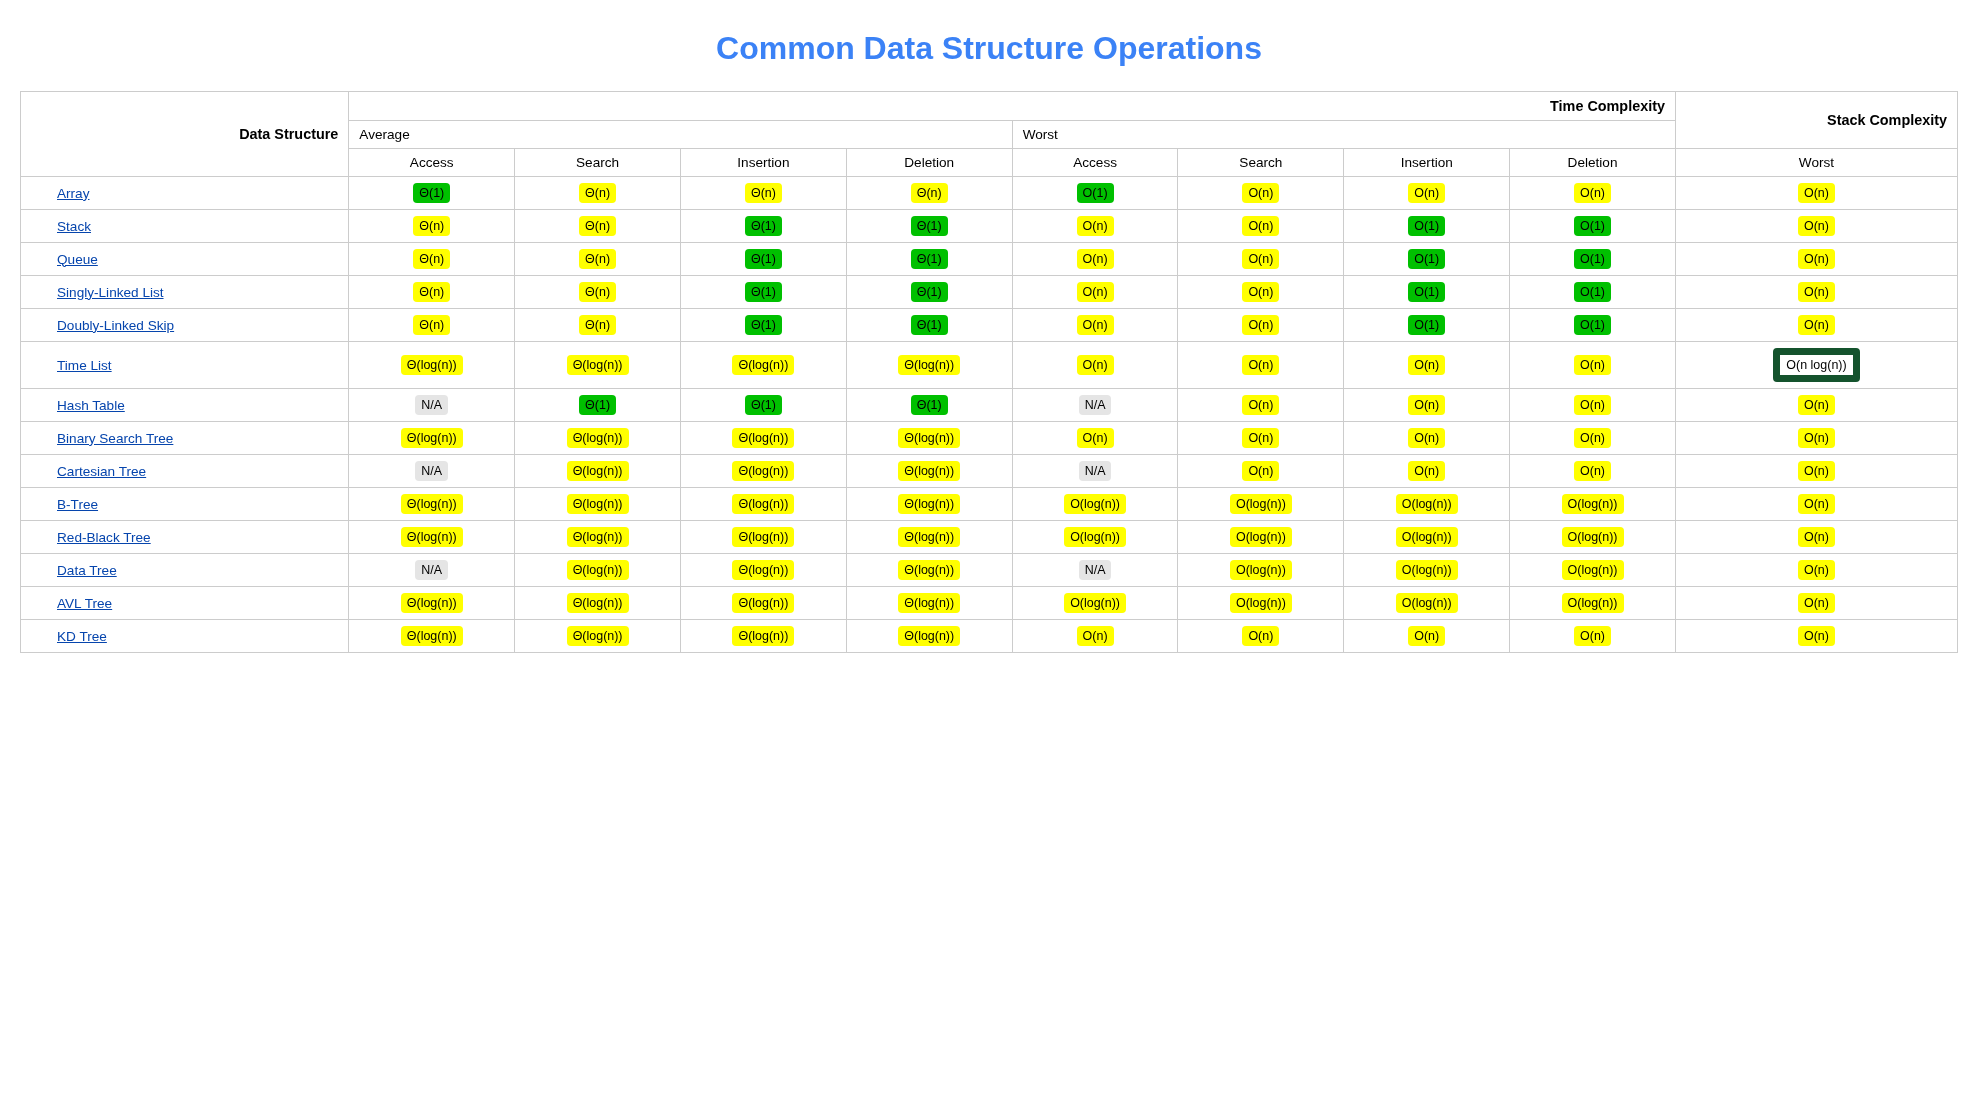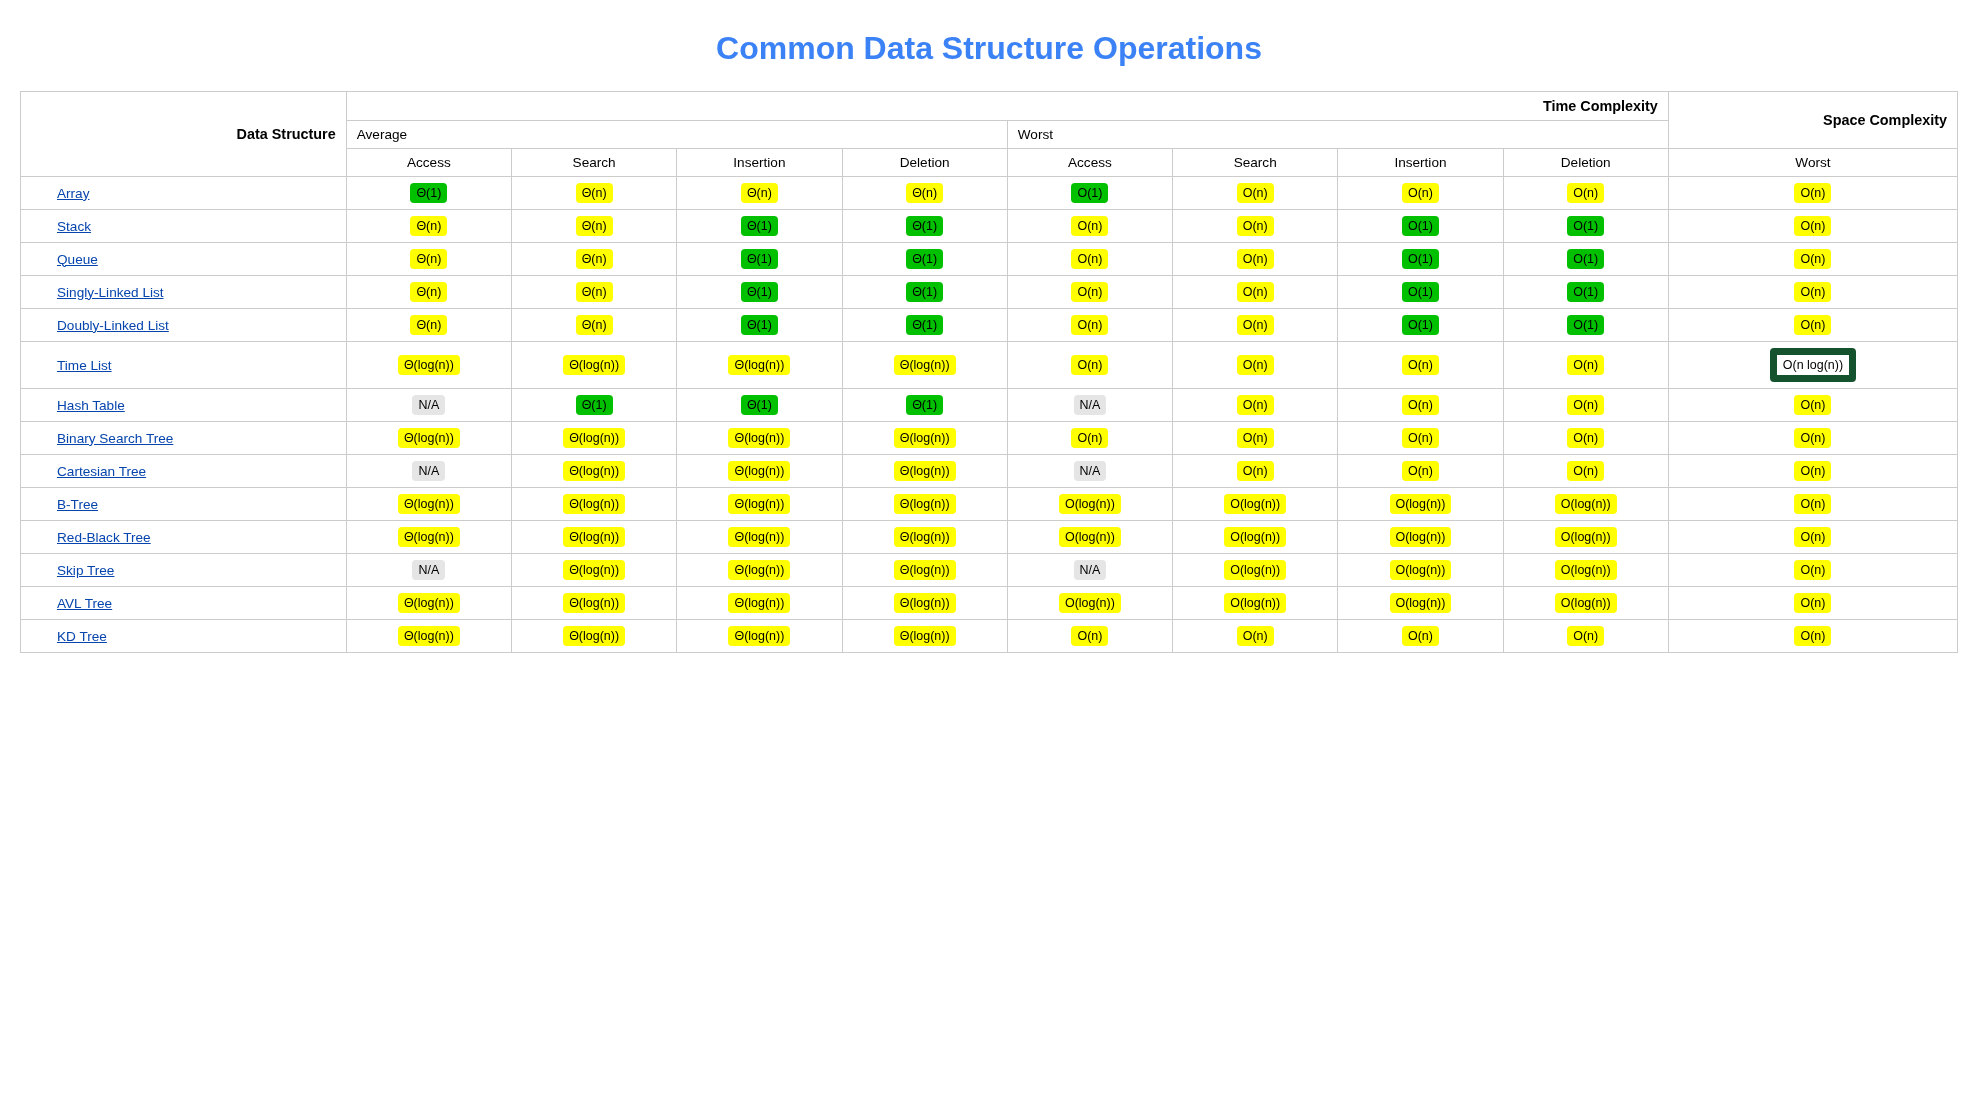--- a/index.html
+++ b/index.html
@@ -65,21 +65,21 @@
 </head>
 <body>
 
 <h1>Common Data Structure Operations</h1>
 
 <table>
   <thead>
     <tr>
       <th rowspan="3" class="group-header">Data Structure</th>
       <th colspan="8" class="group-header">Time Complexity</th>
-      <th rowspan="2" class="group-header">Space Complexity</th>
+      <th rowspan="2" class="group-header">Stack Complexity</th>
     </tr>
     <tr>
       <th colspan="4" class="sub-header">Average</th>
       <th colspan="4" class="sub-header">Worst</th>
     </tr>
     <tr>
       <th class="col-header">Access</th>
       <th class="col-header">Search</th>
       <th class="col-header">Insertion</th>
       <th class="col-header">Deletion</th>
@@ -133,21 +133,21 @@
         <td><span class="badge yellow">Θ(n)</span></td>
         <td><span class="badge green">Θ(1)</span></td>
         <td><span class="badge green">Θ(1)</span></td>
         <td><span class="badge yellow">O(n)</span></td>
         <td><span class="badge yellow">O(n)</span></td>
         <td><span class="badge green">O(1)</span></td>
         <td><span class="badge green">O(1)</span></td>
         <td><span class="badge yellow">O(n)</span></td>
       </tr>
       <tr>
-        <td class="ds-name"><a href="#">Doubly-Linked List</a></td>
+        <td class="ds-name"><a href="#">Doubly-Linked Skip</a></td>
         <td><span class="badge yellow">Θ(n)</span></td>
         <td><span class="badge yellow">Θ(n)</span></td>
         <td><span class="badge green">Θ(1)</span></td>
         <td><span class="badge green">Θ(1)</span></td>
         <td><span class="badge yellow">O(n)</span></td>
         <td><span class="badge yellow">O(n)</span></td>
         <td><span class="badge green">O(1)</span></td>
         <td><span class="badge green">O(1)</span></td>
         <td><span class="badge yellow">O(n)</span></td>
       </tr>
@@ -217,21 +217,21 @@
         <td><span class="badge yellow">Θ(log(n))</span></td>
         <td><span class="badge yellow">Θ(log(n))</span></td>
         <td><span class="badge yellow">Θ(log(n))</span></td>
         <td><span class="badge yellow">O(log(n))</span></td>
         <td><span class="badge yellow">O(log(n))</span></td>
         <td><span class="badge yellow">O(log(n))</span></td>
         <td><span class="badge yellow">O(log(n))</span></td>
         <td><span class="badge yellow">O(n)</span></td>
       </tr>
       <tr>
-        <td class="ds-name"><a href="#">Skip Tree</a></td>
+        <td class="ds-name"><a href="#">Data Tree</a></td>
         <td><span class="badge gray">N/A</span></td>
         <td><span class="badge yellow">Θ(log(n))</span></td>
         <td><span class="badge yellow">Θ(log(n))</span></td>
         <td><span class="badge yellow">Θ(log(n))</span></td>
         <td><span class="badge gray">N/A</span></td>
         <td><span class="badge yellow">O(log(n))</span></td>
         <td><span class="badge yellow">O(log(n))</span></td>
         <td><span class="badge yellow">O(log(n))</span></td>
         <td><span class="badge yellow">O(n)</span></td>
       </tr>

